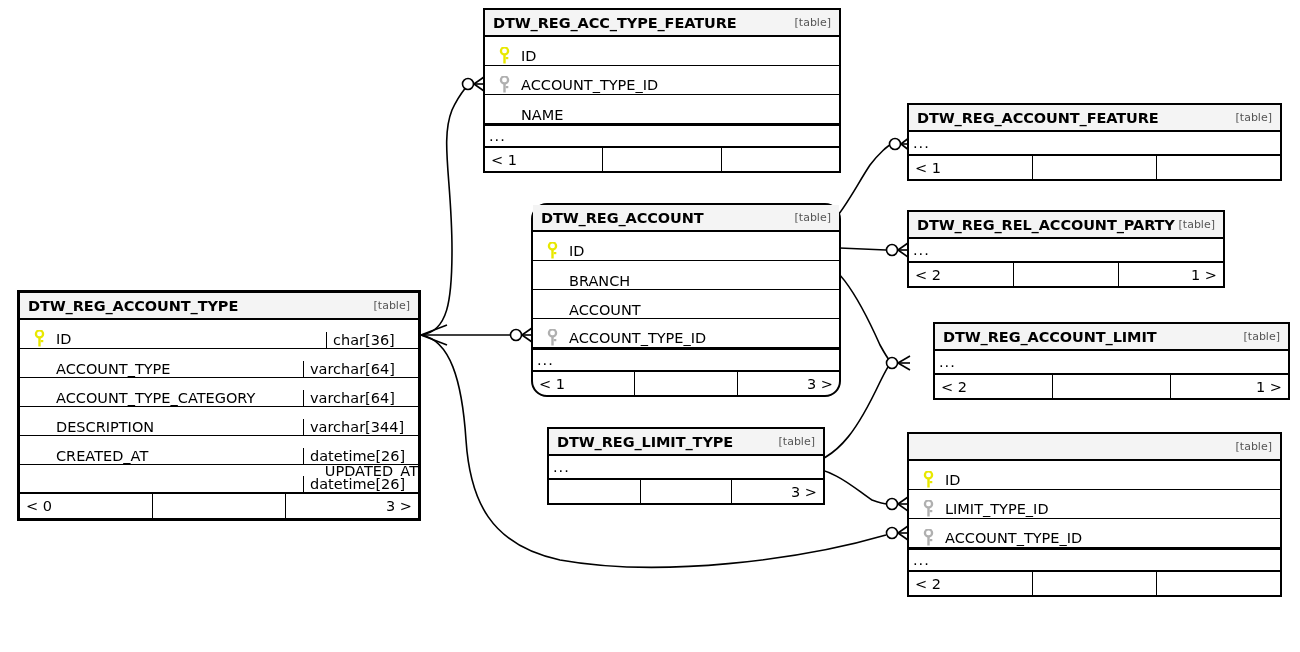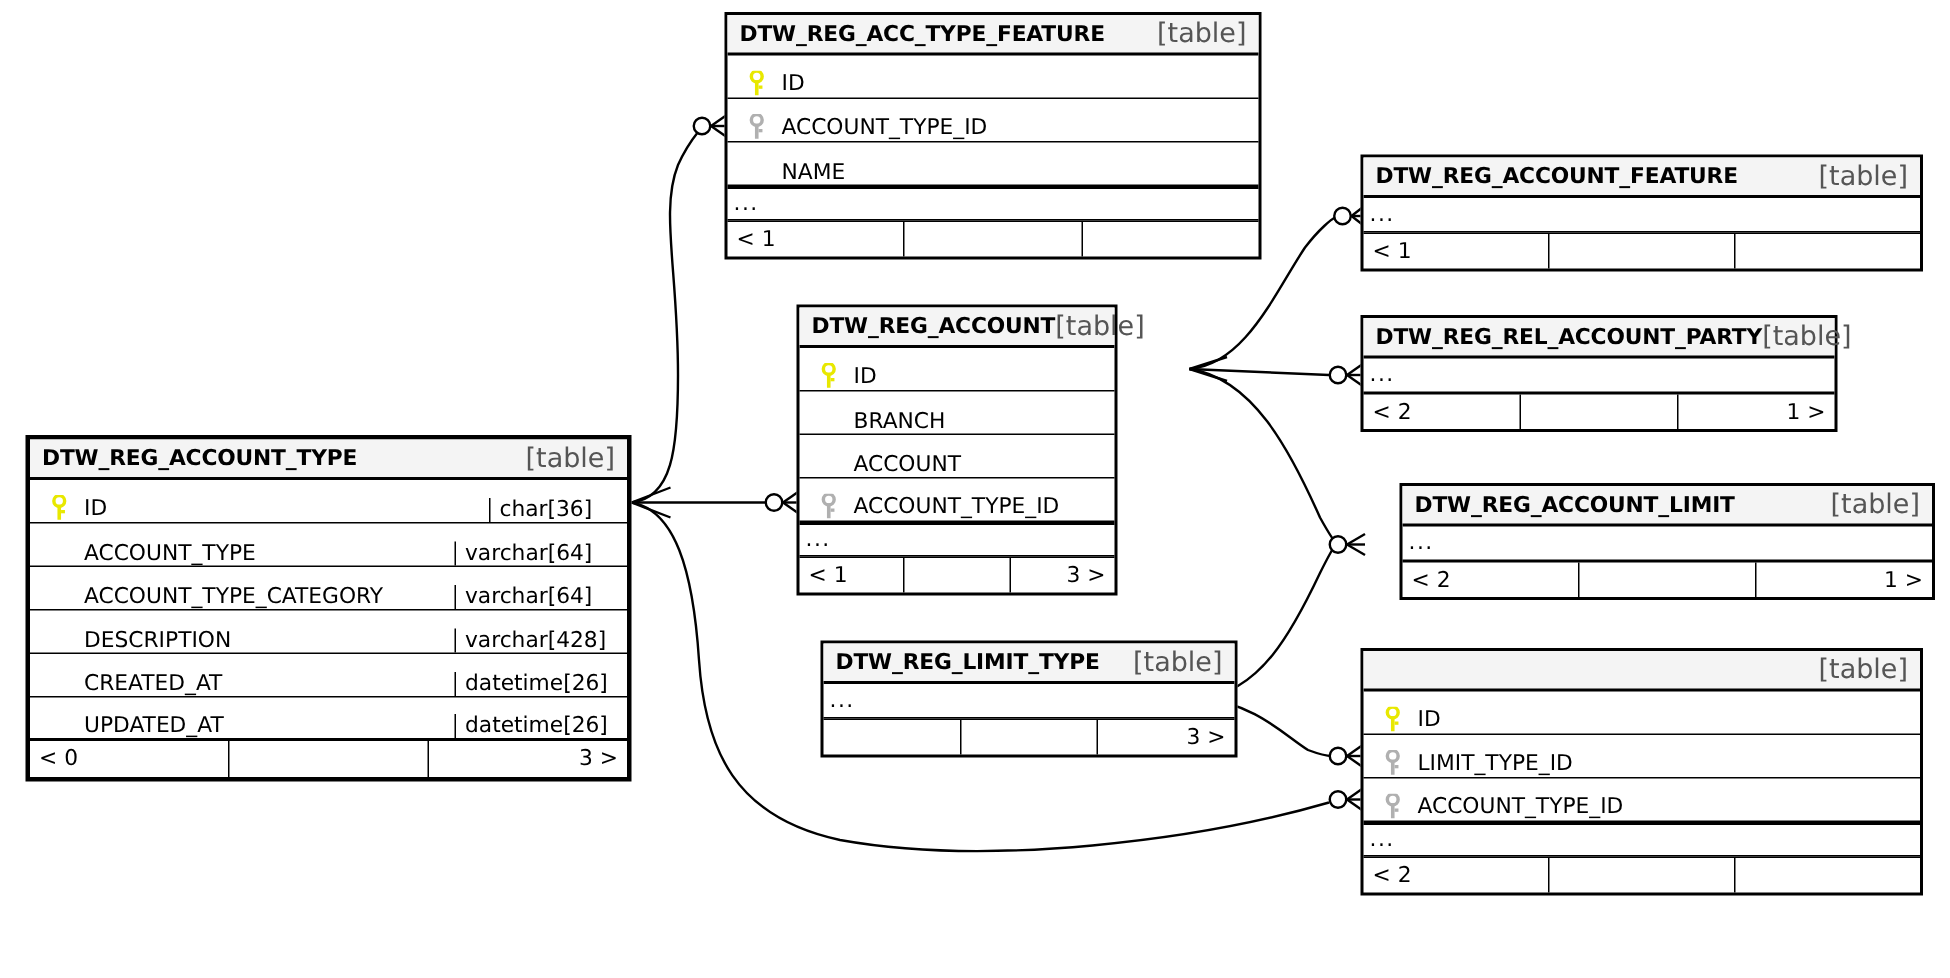--- a/index.html
+++ b/index.html
@@ -25,21 +25,21 @@
     display:flex;align-items:center;
     padding:0 8px;
     box-sizing:border-box;
     white-space:nowrap;
   }
   .tbl-name{
     font-weight:bold;font-size:14.5px;color:#000;
     letter-spacing:-0.1px;
   }
   .tbl-tag{
-    margin-left:auto;font-size:18px;color:#555;
+    margin-left:auto;font-size:11px;color:#555;
   }
   .row{
     height:29px;
     border-bottom:1px solid #000;
     display:flex;align-items:flex-end;
     box-sizing:border-box;
     font-size:14.5px;color:#000;
     white-space:nowrap;
   }
   .row:last-child{border-bottom:none;}
@@ -231,21 +231,21 @@
       <span class="tbl-tag">[table]</span>
     </div>
     <div class="ellipsis-row" style="border-top:none;">...</div>
     <div class="footer-row">
       <div class="fcell">&lt; 2</div>
       <div class="fcell"></div>
       <div class="fcell right">1 &gt;</div>
     </div>
   </div>
 
-  <div class="table-box" style="left:531px;top:203px;width:214px;">
+  <div class="table-box" style="left:531px;top:203px;width:310px;border-radius:16px;">
     <div class="tbl-header">
       <span class="tbl-name">DTW_REG_ACCOUNT</span>
       <span class="tbl-tag">[table]</span>
     </div>
     <div class="row">
       <div class="col-name">
         <span class="keycell">
           <svg width="11" height="18" viewBox="0 0 11 18">
               <circle cx="5.5" cy="4" r="3.6" fill="none" stroke="#e8e800" stroke-width="2.3"></circle>
               <rect x="4.3" y="6.5" width="2.4" height="10" fill="#e8e800"></rect>
@@ -330,30 +330,30 @@
         <span class="keycell empty"></span>
         <span class="lbl">ACCOUNT_TYPE_CATEGORY</span>
       </div>
       <div class="col-type" style="width:115px;">varchar[64]</div>
     </div>
     <div class="row">
       <div class="col-name">
         <span class="keycell empty"></span>
         <span class="lbl">DESCRIPTION</span>
       </div>
-      <div class="col-type" style="width:115px;">varchar[428]</div>
+      <div class="col-type" style="width:115px;">varchar[344]</div>
     </div>
     <div class="row">
       <div class="col-name">
         <span class="keycell empty"></span>
         <span class="lbl">CREATED_AT</span>
       </div>
       <div class="col-type" style="width:115px;">datetime[26]</div>
     </div>
-    <div class="row" style="border-bottom:2px solid #000;">
+    <div class="row" style="border-bottom:2px solid #000;flex-direction:column;">
       <div class="col-name">
         <span class="keycell empty"></span>
         <span class="lbl">UPDATED_AT</span>
       </div>
       <div class="col-type" style="width:115px;">datetime[26]</div>
     </div>
     <div class="footer-row" style="border-top:none;">
       <div class="fcell">&lt; 0</div>
       <div class="fcell"></div>
       <div class="fcell right">3 &gt;</div>

